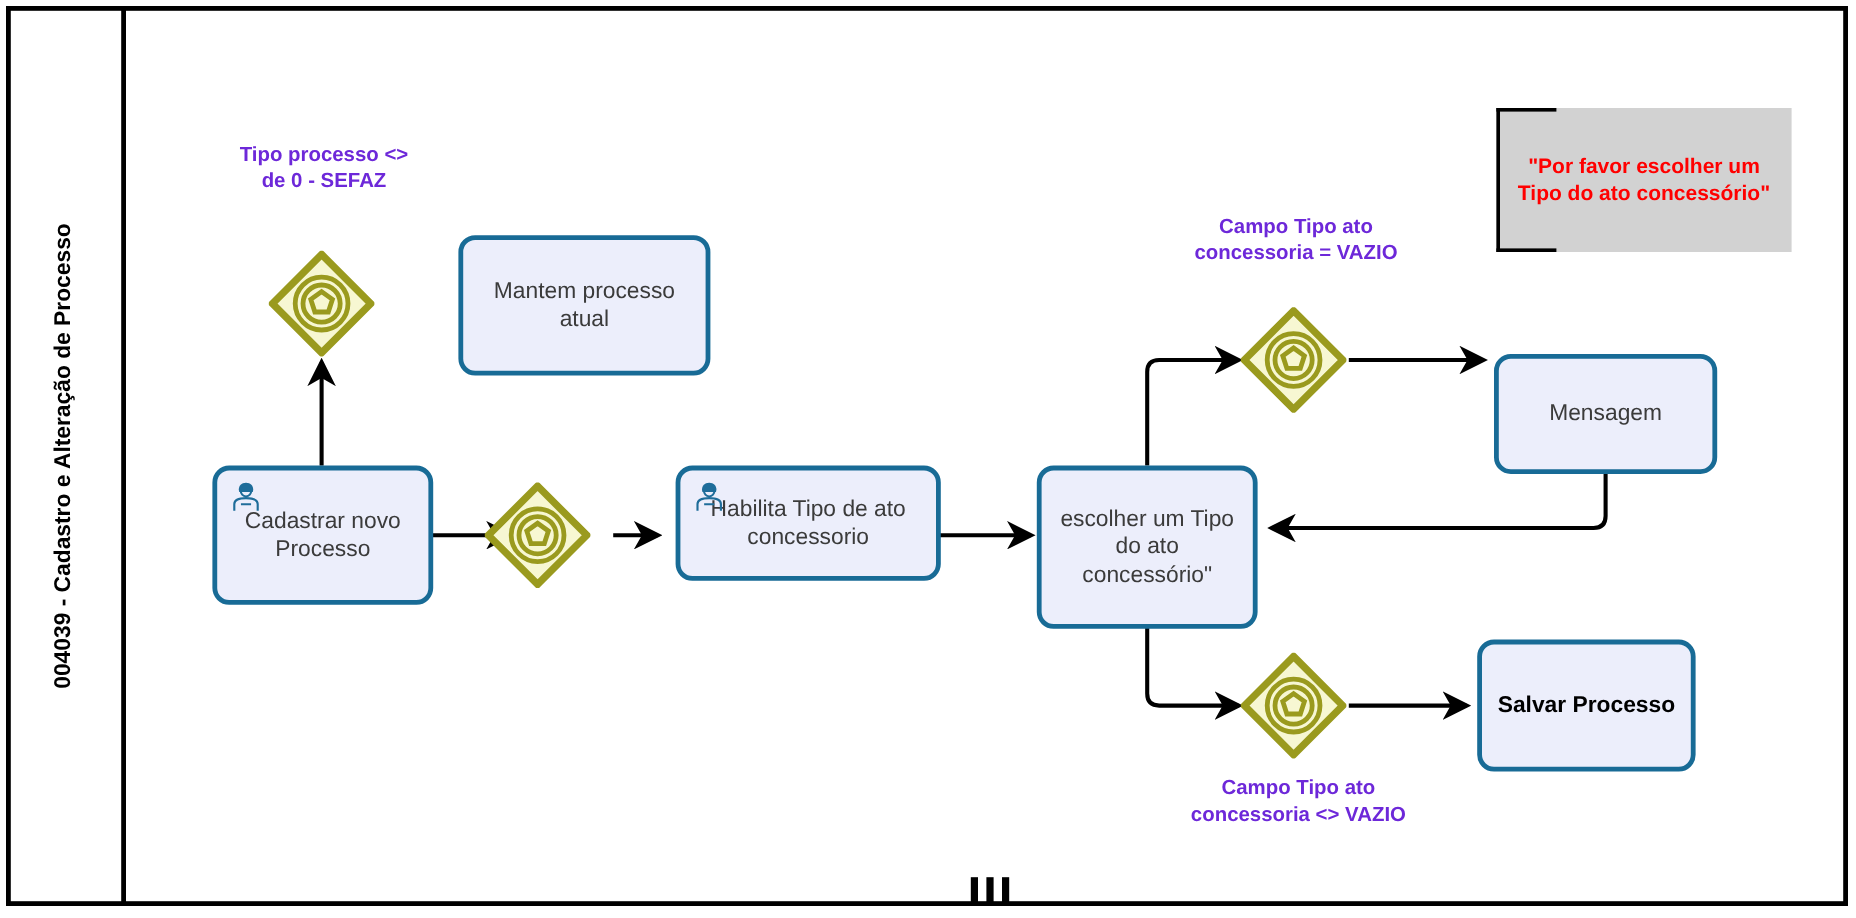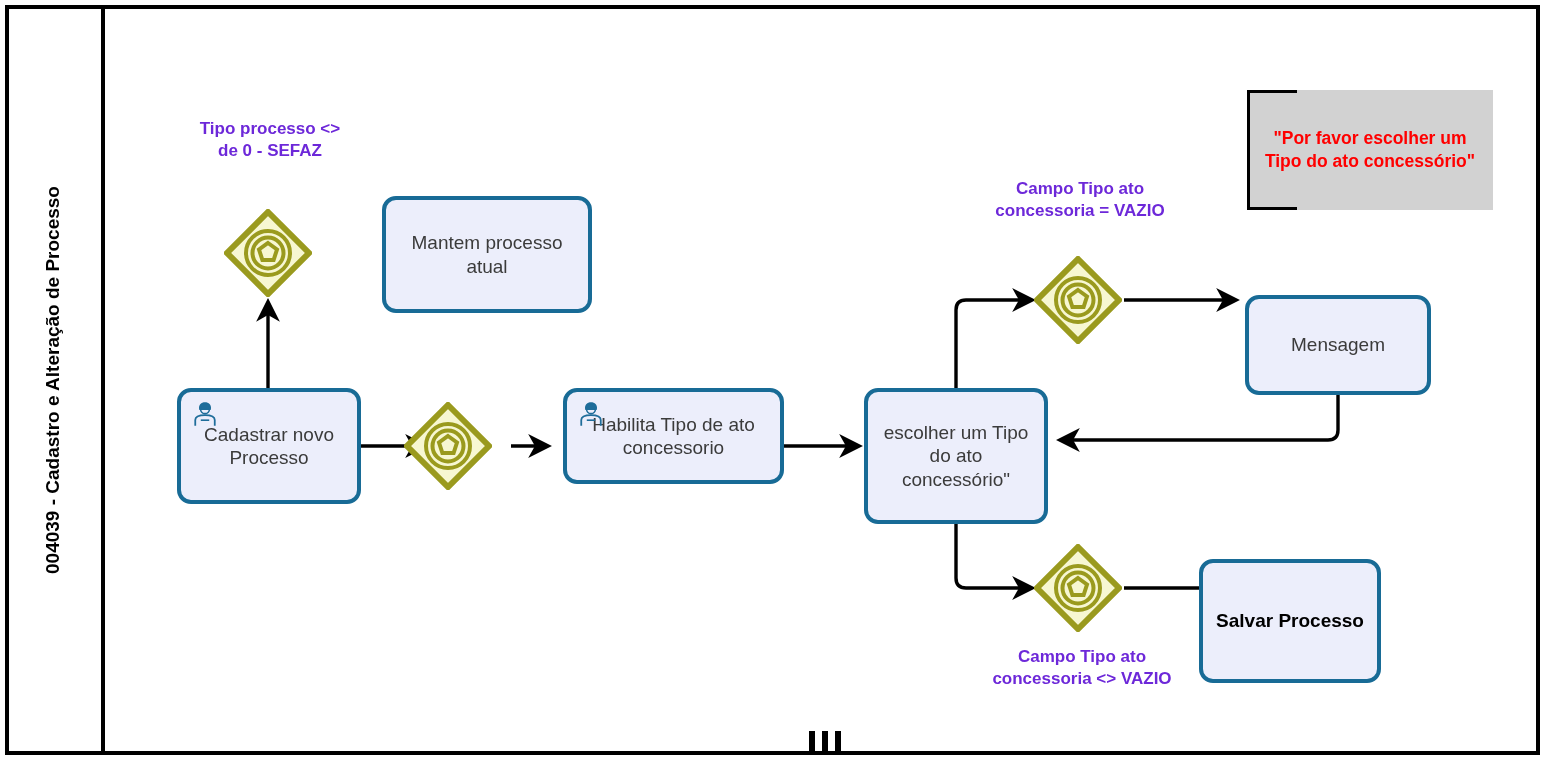--- a/index.html
+++ b/index.html
@@ -245,21 +245,21 @@
   </div>
 
   <div class="task" style="left:864px; top:388px; width:184px; height:136px;">
     <span class="task-label">escolher um Tipo do ato concessório"</span>
   </div>
 
   <div class="task" style="left:1245px; top:247px; width:186px; height:100px;margin-top:48px;">
     <span class="task-label">Mensagem</span>
   </div>
 
-  <div class="task bold-label" style="left:1199px; top:533px; width:182px; height:124px;margin-top:26px;">
+  <div class="task bold-label" style="left:1231px; top:533px; width:182px; height:110px;">
     <span class="task-label">Salvar Processo</span>
   </div>
 
   <div class="cond-label" style="left:150px; top:118px; width:240px;">Tipo processo &lt;&gt;
 de 0 - SEFAZ</div>
 
 
   <div class="cond-label" style="left:955px; top:178px; width:250px;">Campo Tipo ato
 concessoria = VAZIO</div>
 

